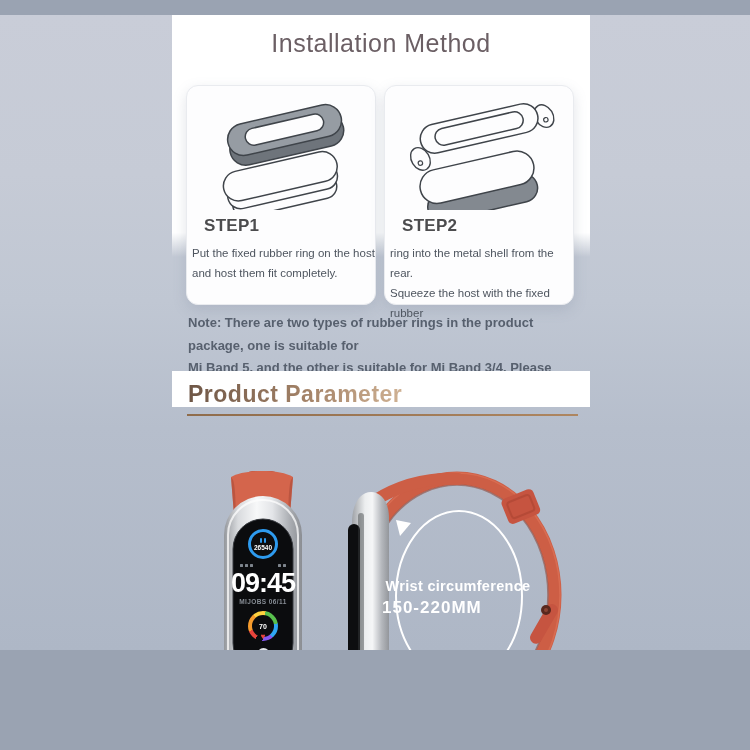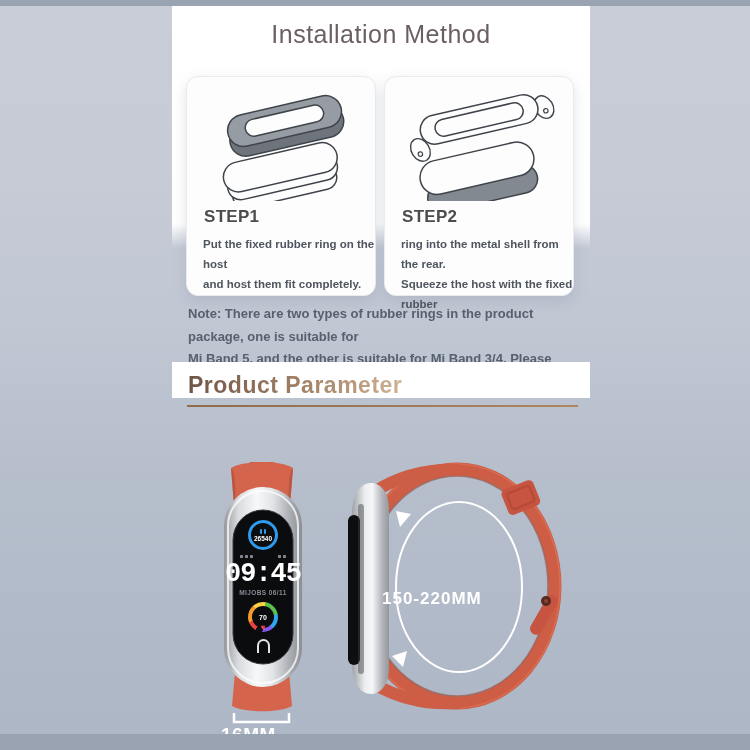--- a/index.html
+++ b/index.html
@@ -1,50 +1,50 @@
 <!DOCTYPE html>
 <html><head>
 <meta charset="utf-8">
 <style>
   html,body{margin:0;padding:0;background:#9aa3b2;}
   #stage{
-    position:relative;width:750px;height:728px;margin:6px auto;overflow:hidden;
+    position:relative;width:750px;height:635px;margin:15px auto;overflow:hidden;
     background:linear-gradient(180deg,#c9cdd8 0%,#c6cbd6 25%,#c0c7d3 45%,#b6becc 65%,#aeb7c6 100%);
     font-family:"Liberation Sans",sans-serif;
   }
   .white-col{position:absolute;left:172px;top:0;width:418px;height:242px;
     background:linear-gradient(180deg,#ffffff 0%,#ffffff 90%,rgba(255,255,255,0) 100%);}
   .main-title{position:absolute;left:172px;top:14px;width:418px;text-align:center;
     font-size:25px;font-weight:500;color:#6b5f64;letter-spacing:.5px;}
   .card{position:absolute;top:70px;width:188px;height:218px;background:#fdfdfe;
     border:1px solid #e9ebef;border-radius:12px;box-shadow:0 5px 14px rgba(110,120,145,.20);}
   .card.c1{left:186px}.card.c2{left:384px}
   .illus{position:absolute;left:14px;top:12px;}
   .step-label{position:absolute;left:17px;top:130px;font-size:17px;font-weight:600;color:#4c4c4e;letter-spacing:.3px;}
-  .step-lines{position:absolute;left:16px;top:157px;font-size:11.5px;font-weight:700;color:#4e555f;line-height:20px;}
+  .step-lines{position:absolute;left:5px;top:157px;font-size:11.5px;font-weight:400;color:#4e555f;line-height:20px;}
   .note{position:absolute;left:188px;top:297px;width:392px;font-size:13px;font-weight:600;color:#57606e;line-height:22.5px;}
   .param-band{position:absolute;left:172px;top:356px;width:418px;height:36px;background:#ffffff;}
   .param-title{position:absolute;left:16px;top:10px;font-size:23px;font-weight:700;letter-spacing:.5px;
     color:#8a6a52;background:linear-gradient(90deg,#6e5646 0%,#a38267 55%,#cfb193 100%);
     -webkit-background-clip:text;background-clip:text;-webkit-text-fill-color:transparent;}
   .param-underline{position:absolute;left:187px;top:399px;width:391px;height:2px;
     background:linear-gradient(90deg,#8f6c4b,#ae8660);}
   .art{position:absolute;left:0;top:0;width:750px;height:750px;}
   .screen-ui{position:absolute;left:233px;top:506px;width:60px;height:152px;
     display:flex;flex-direction:column;align-items:center;}
   .step-circle{margin-top:8px;width:30px;height:30px;border-radius:50%;border:3px solid #2e9bef;
     background:#0c0d0f;box-sizing:border-box;display:flex;flex-direction:column;align-items:center;justify-content:center;gap:1px;}
   .pause-icon{display:flex;gap:2px;}
   .pause-icon i{display:block;width:2px;height:5px;background:#2e9bef;border-radius:1px;}
   .steps-num{font-size:6.5px;font-weight:700;color:#ffffff;letter-spacing:0;}
   .status-row{margin-top:5px;width:46px;display:flex;justify-content:space-between;}
   .status-cluster{display:flex;gap:2px;}
   .status-cluster i{display:block;width:3px;height:3px;background:#7d848c;border-radius:.5px;}
   .time{margin-top:2px;font-size:27px;line-height:28px;font-weight:700;color:#ffffff;letter-spacing:-1px;
-    font-family:Liberation Mono, monospace;}
+    font-family:Liberation Sans, sans-serif;}
   .screen-label{margin-top:1px;font-size:6.5px;font-weight:700;color:#878d95;letter-spacing:.4px;}
   .ring{margin-top:6px;position:relative;width:30px;height:30px;border-radius:50%;
     background:conic-gradient(from 210deg,#e8443c 0 40deg,#f59b2d 40deg 110deg,#ffd23f 110deg 160deg,
       #58c04d 160deg 230deg,#2fa6f2 230deg 290deg,#8458f0 290deg 332deg,#0c0d0f 332deg 360deg);
     display:flex;align-items:center;justify-content:center;}
   .ring::after{content:"";position:absolute;inset:4px;background:#0b0c0e;border-radius:50%;}
   .ring-value{position:relative;z-index:1;font-size:7px;font-weight:700;color:#fff;}
   .heart-icon{position:absolute;bottom:0;left:50%;transform:translateX(-50%);z-index:1;
     font-size:8px;line-height:8px;color:#e8443c;}
   .home-btn{margin-top:7px;width:13px;height:14px;border:2.5px solid #e2e5e9;border-bottom:none;
@@ -196,16 +196,17 @@
     </div>
     <div class="time">09:45</div>
     <div class="screen-label">MIJOBS 06/11</div>
     <div class="ring">
       <span class="ring-value">70</span>
       <span class="heart-icon">♥</span>
     </div>
     <div class="home-btn"></div>
   </div>
 
+  <div class="wrist-l1">Wrist circumference</div>
   <div class="wrist-l2">150-220MM</div>
   <div class="mm-label">16MM</div>
 
 </div>
 
 </body></html>

